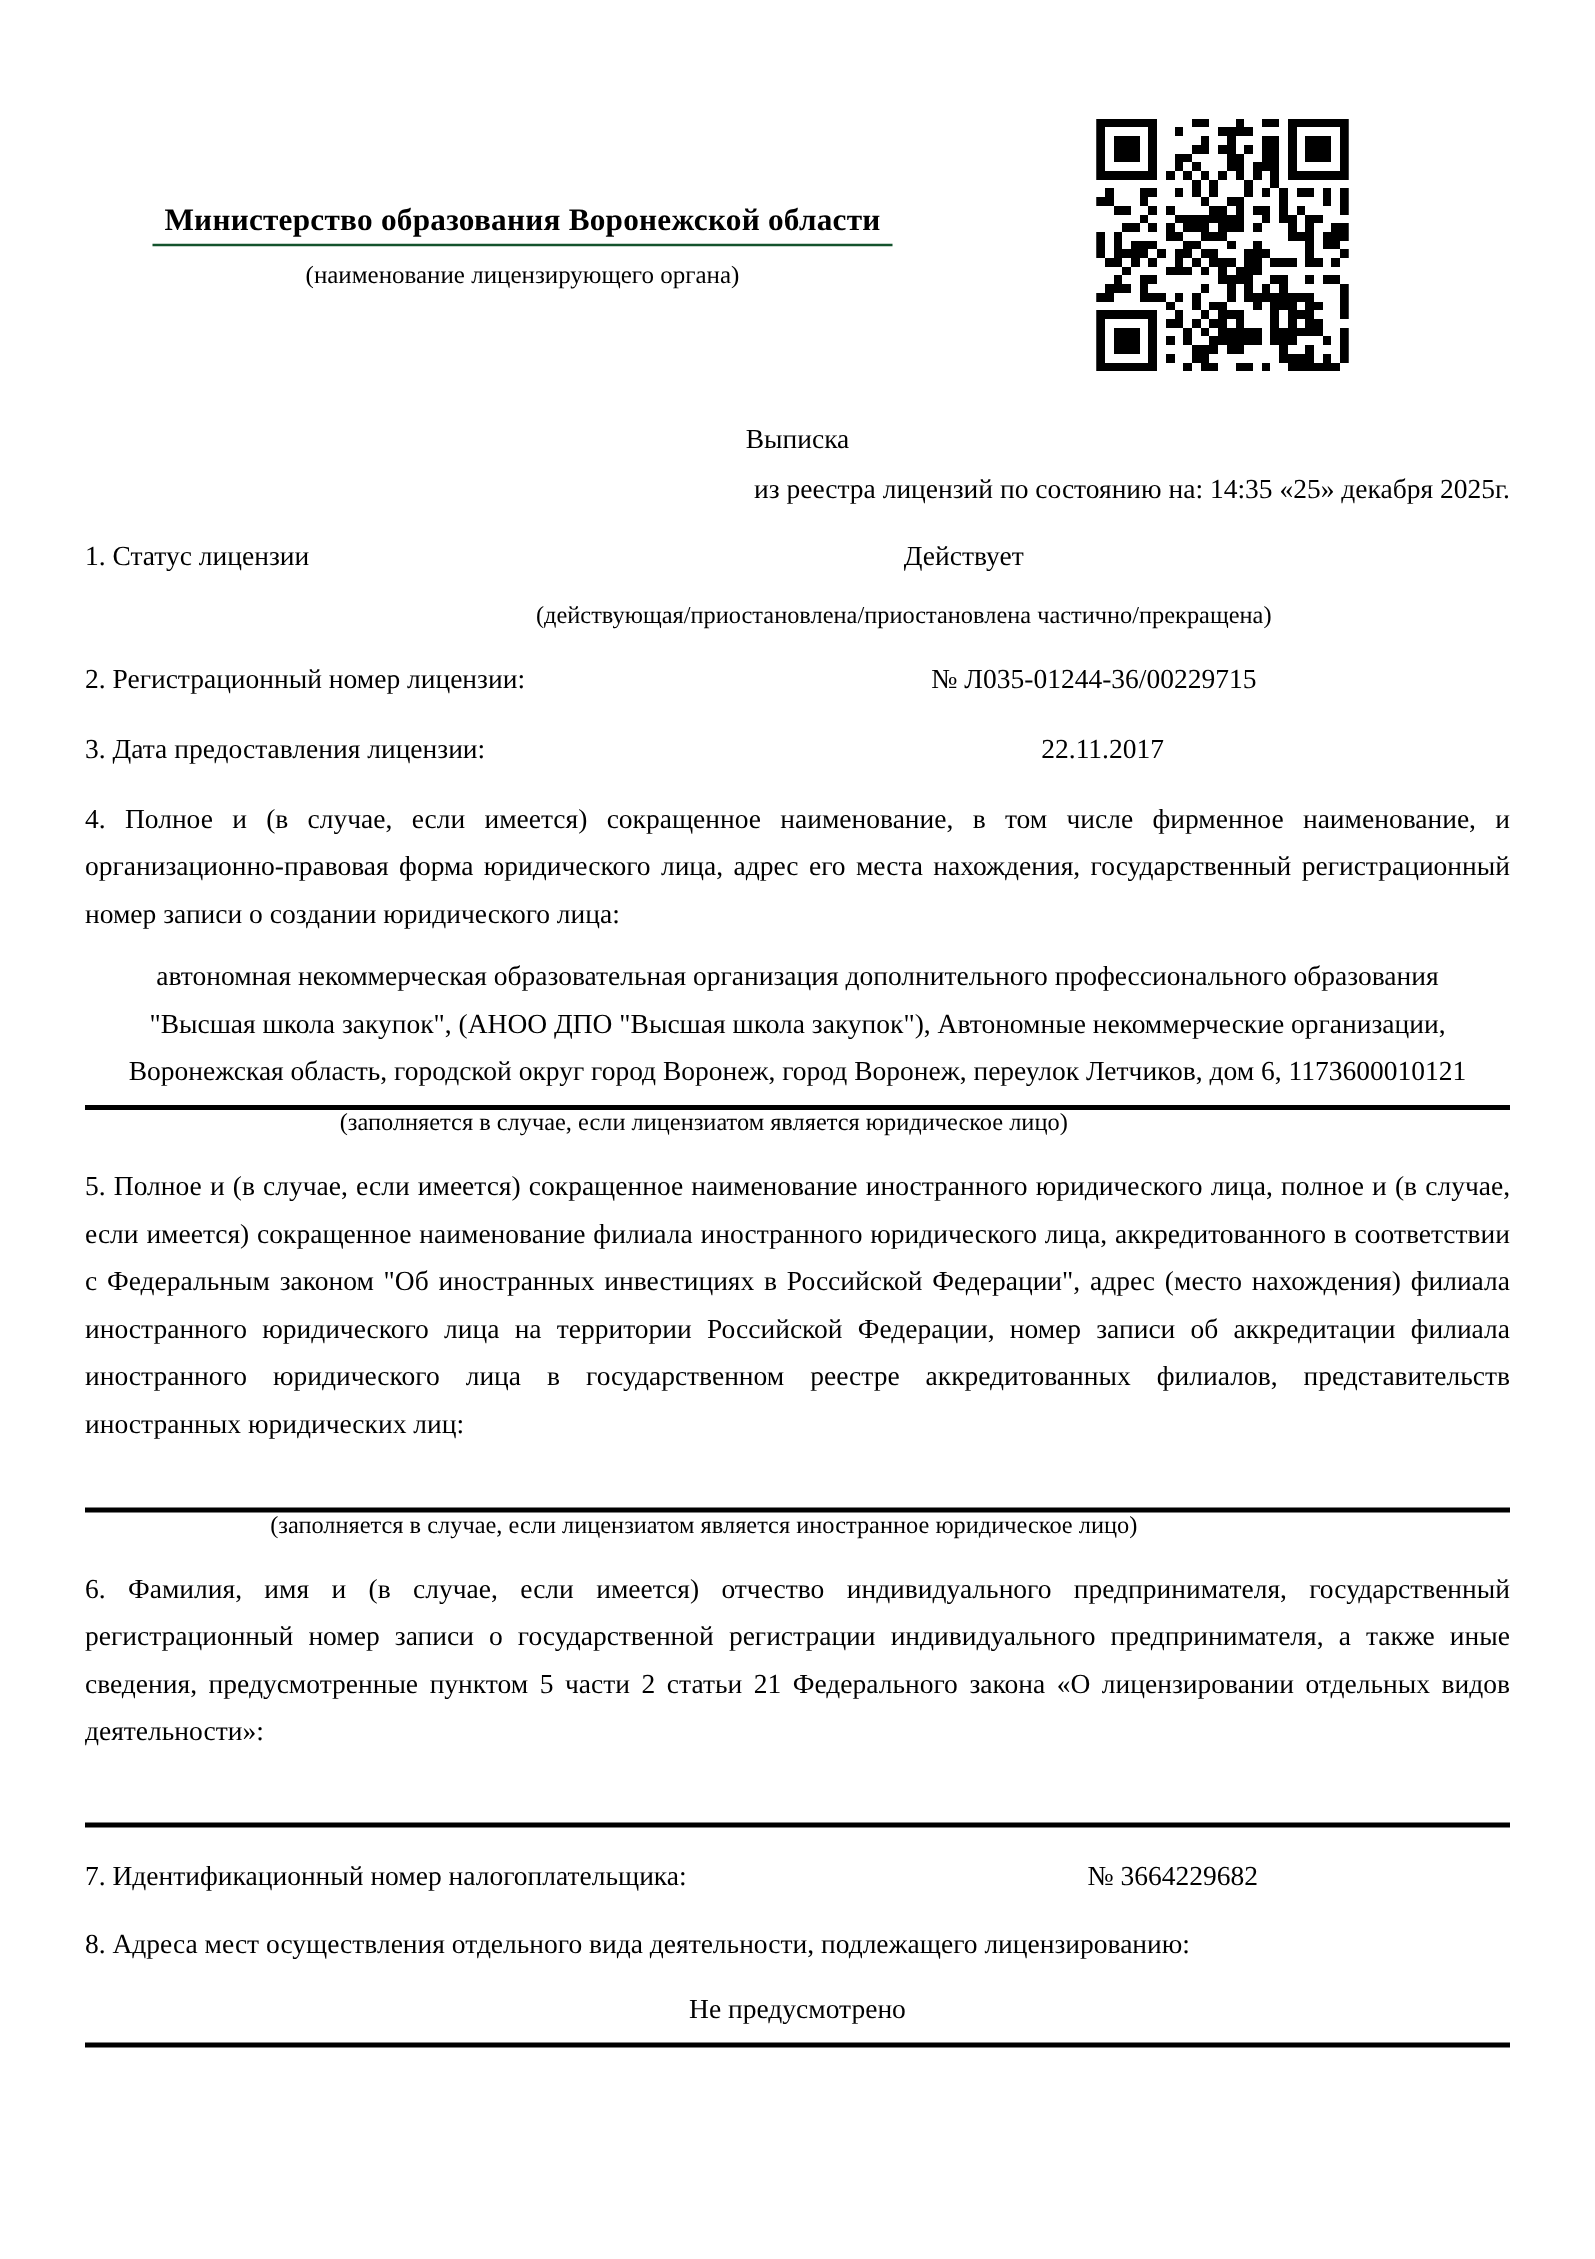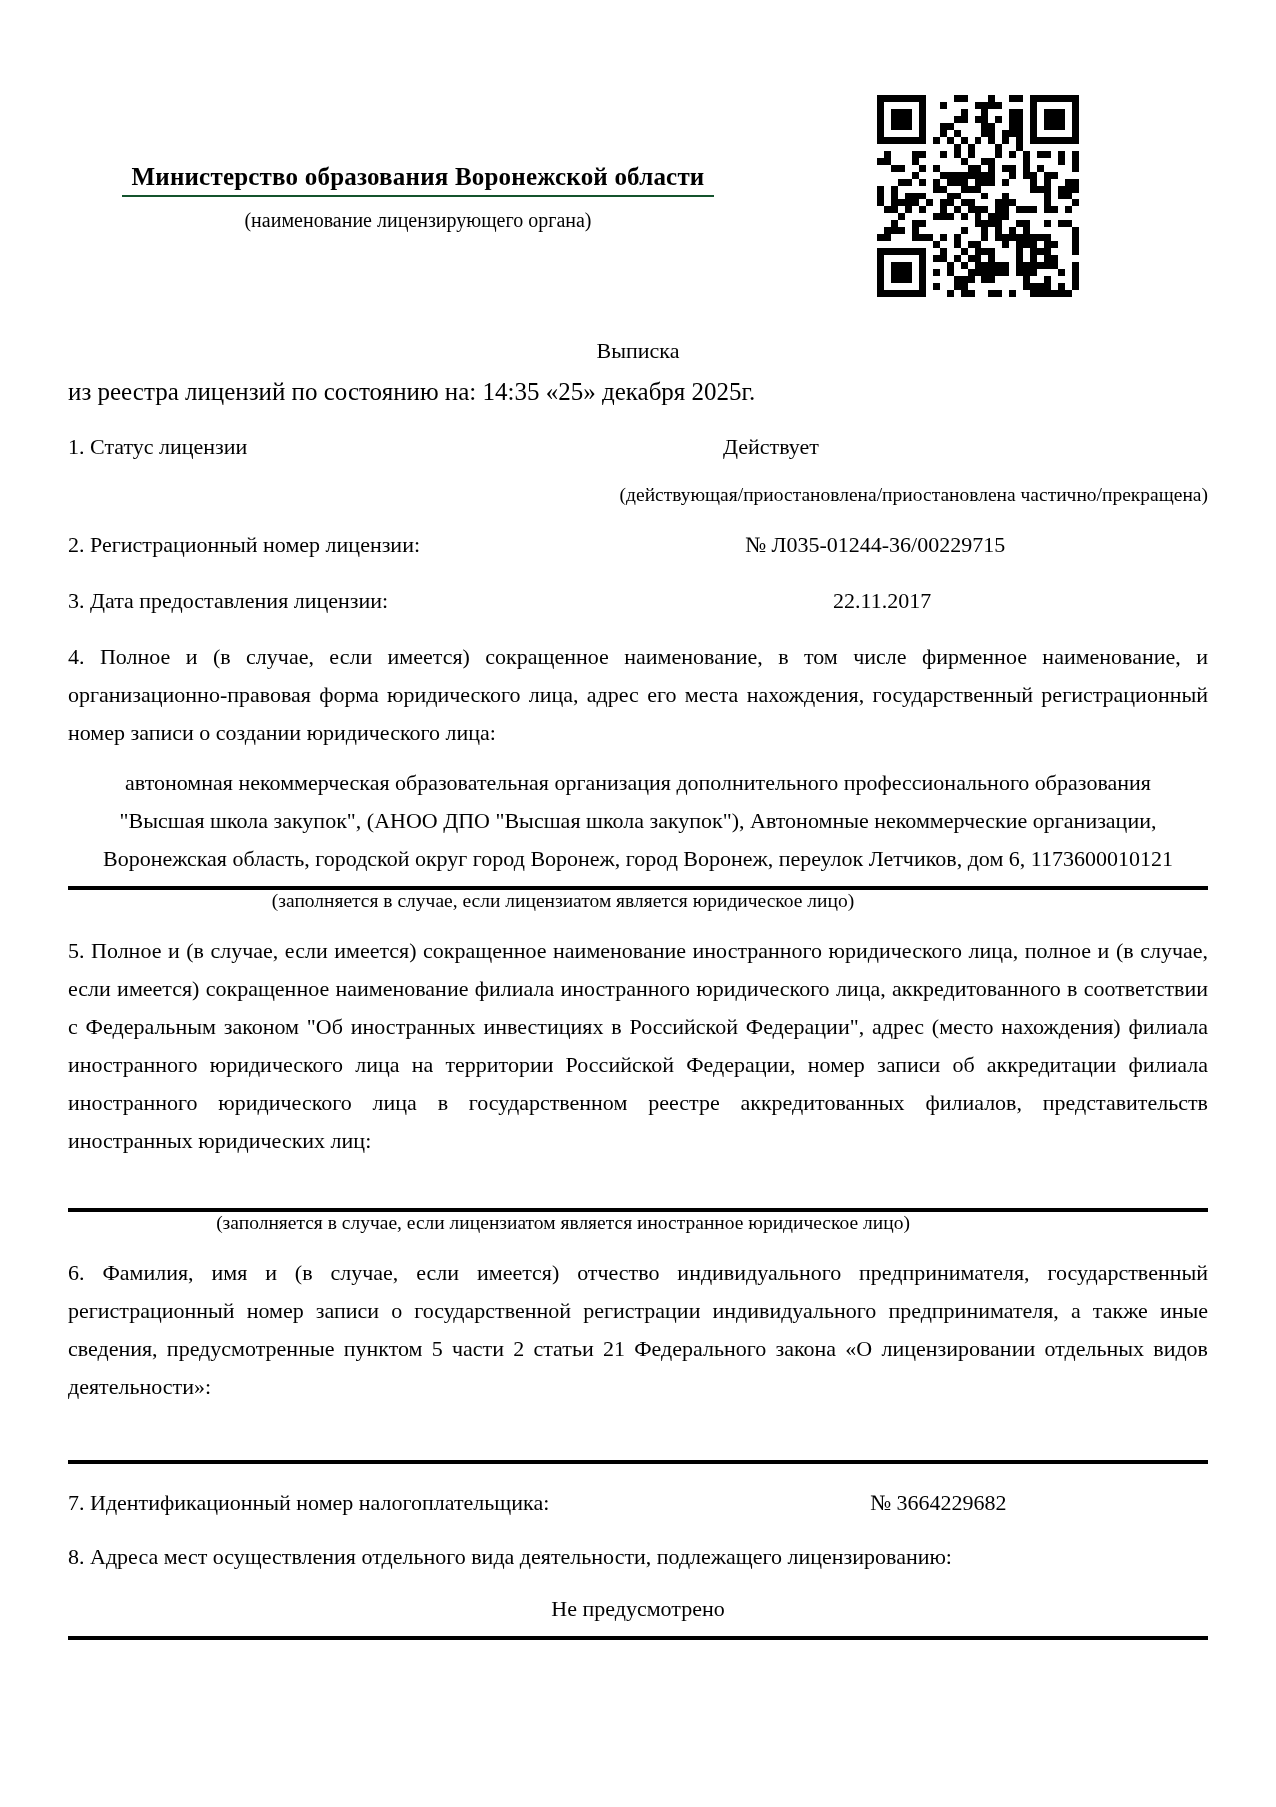--- a/index.html
+++ b/index.html
@@ -26,28 +26,28 @@
     letter-spacing:.2px;
   }
   .ministry-caption{margin-top:12px;font-size:20px;}
   .qr{
     position:absolute;
     left:809px;top:40px;
     width:202px;height:202px;
   }
   .qr svg{width:100%;height:100%;display:block;}
   .doc-title{ text-align:center; margin-top:28px; font-size:22px;}
-  .doc-subtitle{ text-align:left; margin-top:14px; font-size:25px;}
+  .doc-subtitle{ text-align:right; margin-top:14px; font-size:22px;}
   .row{position:relative;height:30px;}
   .row .label{position:absolute;left:0;top:0;white-space:nowrap;}
   .row .value{position:absolute;top:0;white-space:nowrap;}
   .row-status{margin-top:28px;text-align:center;}
   .row-status .value{left:655px;}
   .caption{font-size:19.5px;}
-  .caption-status{margin-top:20px;text-align:right;padding-left:170px;}
+  .caption-status{margin-top:20px;text-align:center;padding-left:170px;}
   .caption-under{text-align:center;padding-right:150px;margin-top:0;}
   .row-reg{margin-top:26px;}
   .row-reg .value{left:677px;}
   .row-date{margin-top:26px;}
   .row-date .value{left:765px;}
   .para{
     margin-top:20px;
     line-height:38px;
     text-align:justify;
   }

